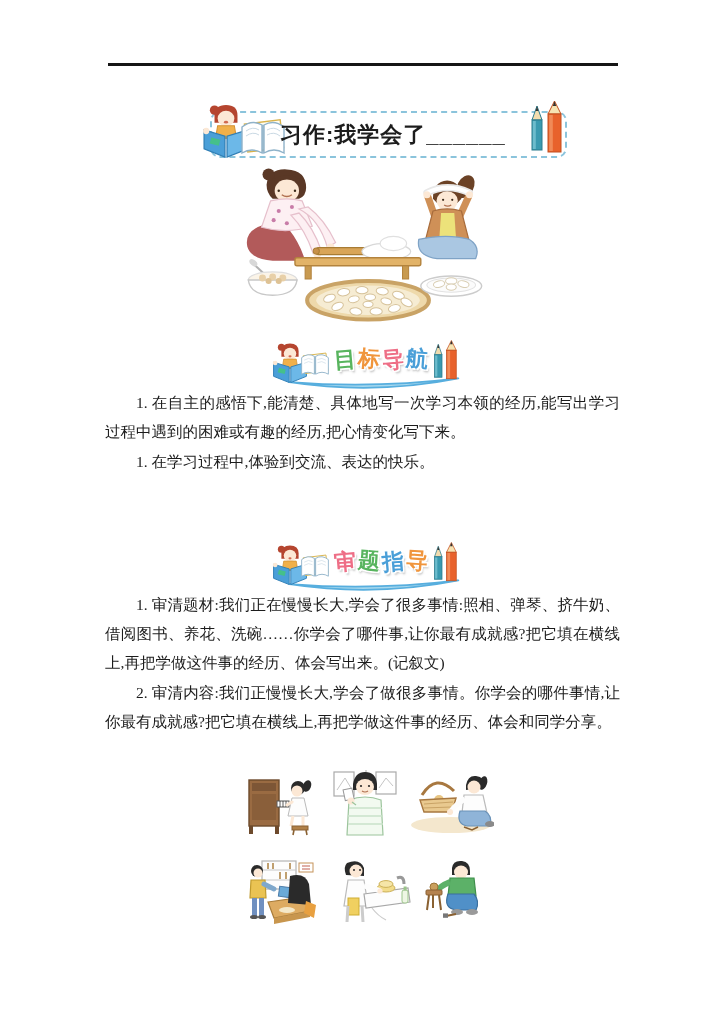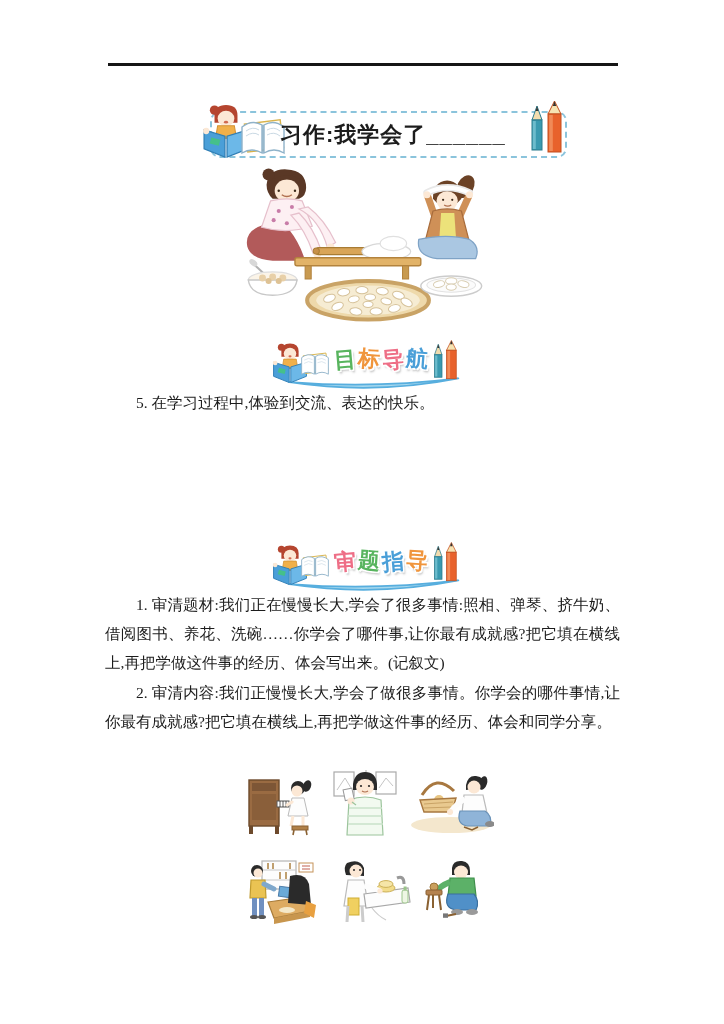--- a/index.html
+++ b/index.html
@@ -227,21 +227,22 @@
       <span style="color: rgb(240, 149, 60);">标</span>
       <span style="color: rgb(238, 110, 134);">导</span>
       <span style="color: rgb(74, 159, 216);">航</span>
     </div>
     <svg class="pencils-icon" viewBox="0 0 40 54">
         <use href="#def-pencils"></use>
       </svg>
   </div>
 
   <div class="textblock goals-text">
-    <p>5. 在学习过程中,体验到交流、表达的快乐。</p>
+    <p>1. 在自主的感悟下,能清楚、具体地写一次学习本领的经历,能写出学习过程中遇到的困难或有趣的经历,把心情变化写下来。</p>
+    <p>1. 在学习过程中,体验到交流、表达的快乐。</p>
   </div>
 
   <div class="banner topic">
     <svg class="swoosh-icon" viewBox="0 0 190 20">
         <use href="#def-swoosh"></use>
       </svg>
     <svg class="girl-icon" viewBox="0 0 46 54">
         <use href="#def-girl"></use>
       </svg>
     <svg class="notebook-icon" viewBox="0 0 50 44">

